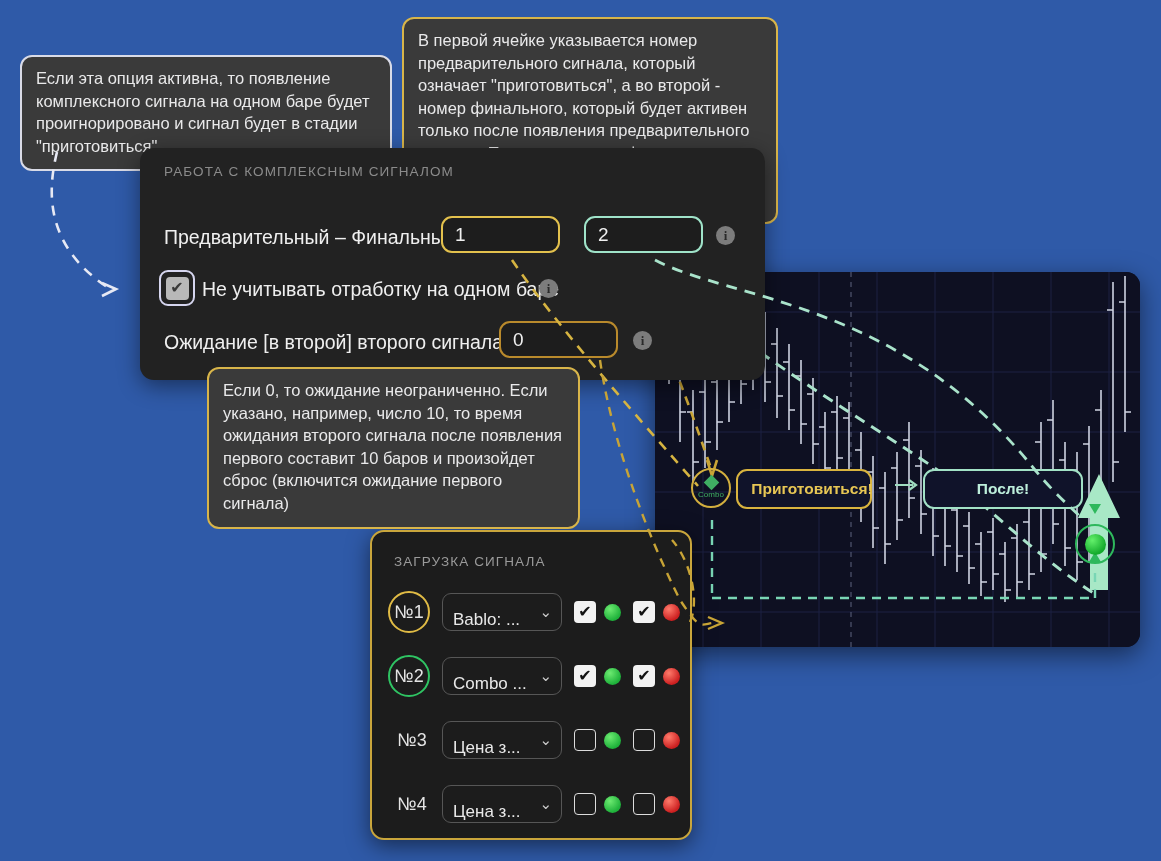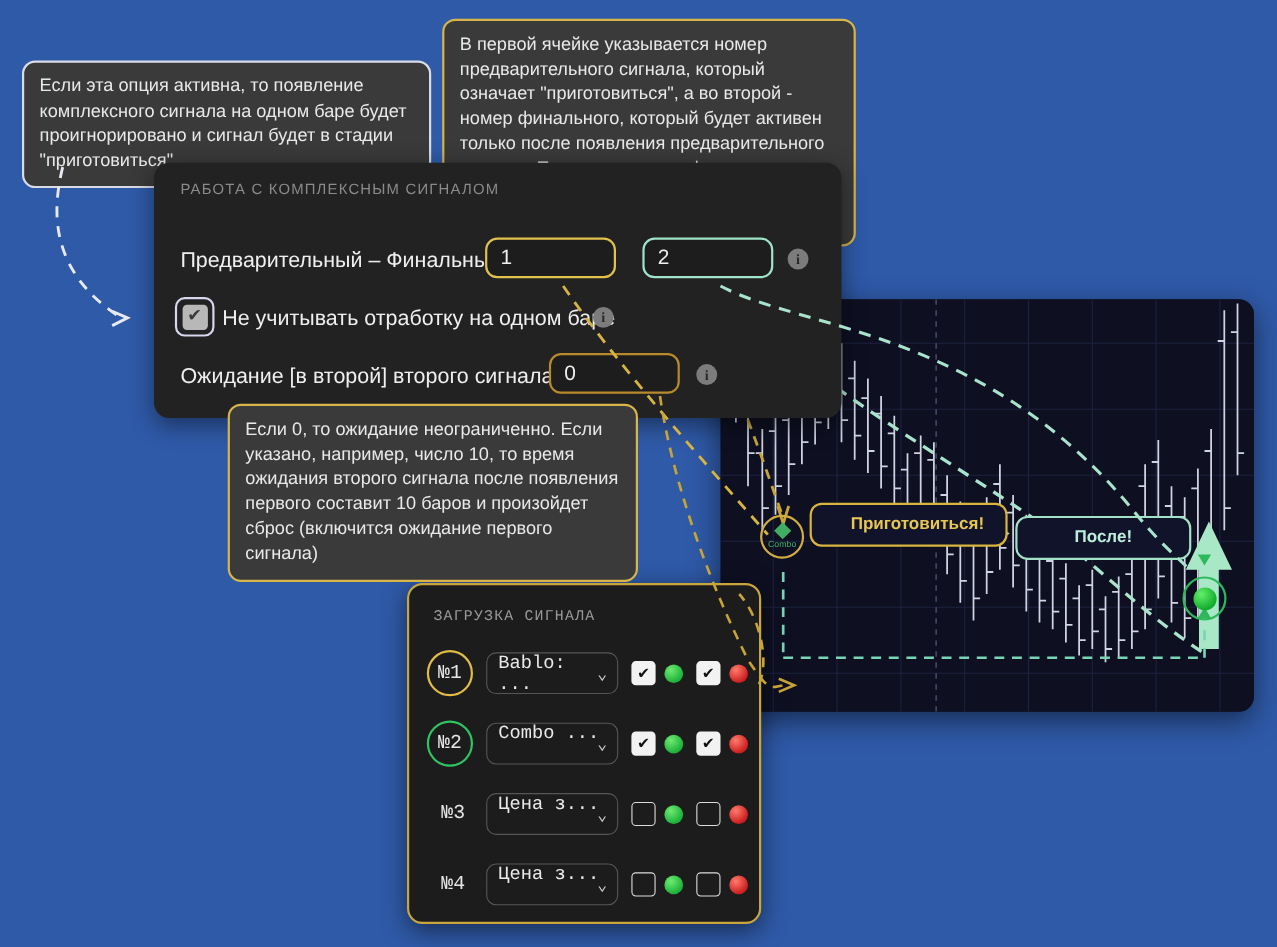--- a/index.html
+++ b/index.html
@@ -83,39 +83,38 @@
 
   
   #signal-panel{
     left:370px;top:530px;width:322px;height:310px;
     background:#1c1c1c;
     border:2.2px solid #c9a63c;
     border-radius:14px;
     box-sizing:border-box;
     z-index:40;
     box-shadow:0 6px 22px rgba(0,0,0,.5);
-    font-family:Liberation Mono, monospace;
   }
   #signal-panel .panel-caption{color:#9a9a9a;left:22px;top:22px;}
   .sig-row{position:absolute;left:16px;width:292px;height:44px;
            display:flex;align-items:center;}
   .sig-num{
     width:48px;height:44px;flex:0 0 48px;
     display:flex;align-items:center;justify-content:center;
     color:#e4e4e4;font-size:18px;box-sizing:border-box;
   }
   .sig-num.ring-gold{border:2.4px solid #e0bb45;border-radius:50%;
                      width:42px;height:42px;flex:0 0 42px;margin-right:6px;}
   .sig-num.ring-green{border:2.4px solid #2fc463;border-radius:50%;
                       width:42px;height:42px;flex:0 0 42px;margin-right:6px;}
   .sig-select{
     width:120px;height:38px;box-sizing:border-box;
     background:#1c1c1c;border:1.6px solid #565656;border-radius:9px;
     color:#e9e9e9;font-size:17px;
-    display:flex;align-items:flex-start;padding:0 8px 0 10px;
+    display:flex;align-items:flex-end;padding:0 8px 0 10px;
     position:relative;margin-left:6px;
   }
   .sig-select .chev{position:absolute;right:9px;top:9px;color:#cfcfcf;font-size:15px;}
   .cbx{
     width:22px;height:22px;border-radius:4px;margin-left:12px;
     display:flex;align-items:center;justify-content:center;
     font-size:16px;line-height:1;box-sizing:border-box;
   }
   .cbx.on{background:#f2f2f2;color:#111;}
   .cbx.off{background:transparent;border:1.8px solid #dcdcdc;color:transparent;}
@@ -271,21 +270,21 @@
       <line x1="240" y1="213" x2="258" y2="213"></line>
       <path d="M254 208 L261 213 L254 218"></path>
     </g>
   </svg>
 
   <div class="marker-ring ring-long" style="left:36px;top:196px;">
     <div class="long-diamond"></div>
     <div class="long-txt">Combo</div>
   </div>
 
-  <div class="ch-label lab-gold" style="left:81px;top:185px;width:180px;height:40px;padding-left:16px;">Приготовиться!</div>
+  <div class="ch-label lab-gold" style="left:81px;top:197px;width:136px;height:40px;padding-left:16px;">Приготовиться!</div>
 
   <div class="ch-label lab-green" style="left:268px;top:197px;width:160px;height:40px;">После!</div>
 
   <div class="marker-ring ring-entry" style="left:420px;top:252px;">
     <div class="entry-ball"></div>
   </div>
 
 </div>
 
 <div class="abs" id="signal-panel">

